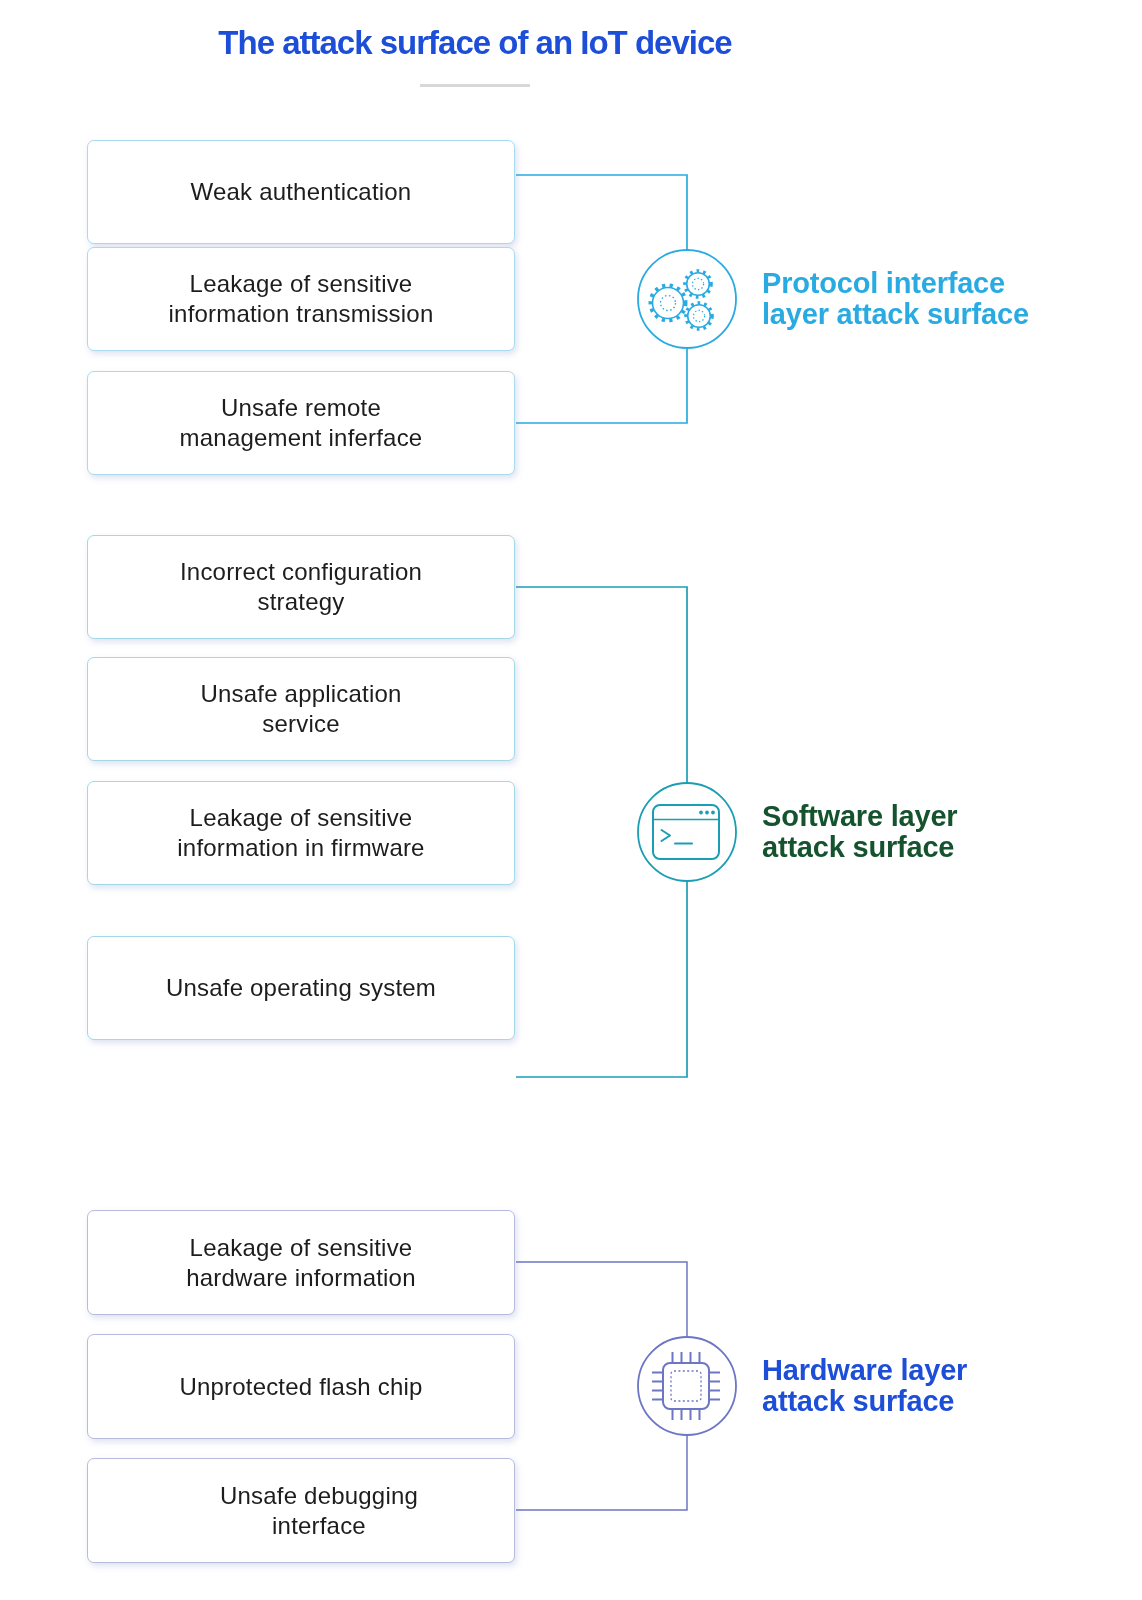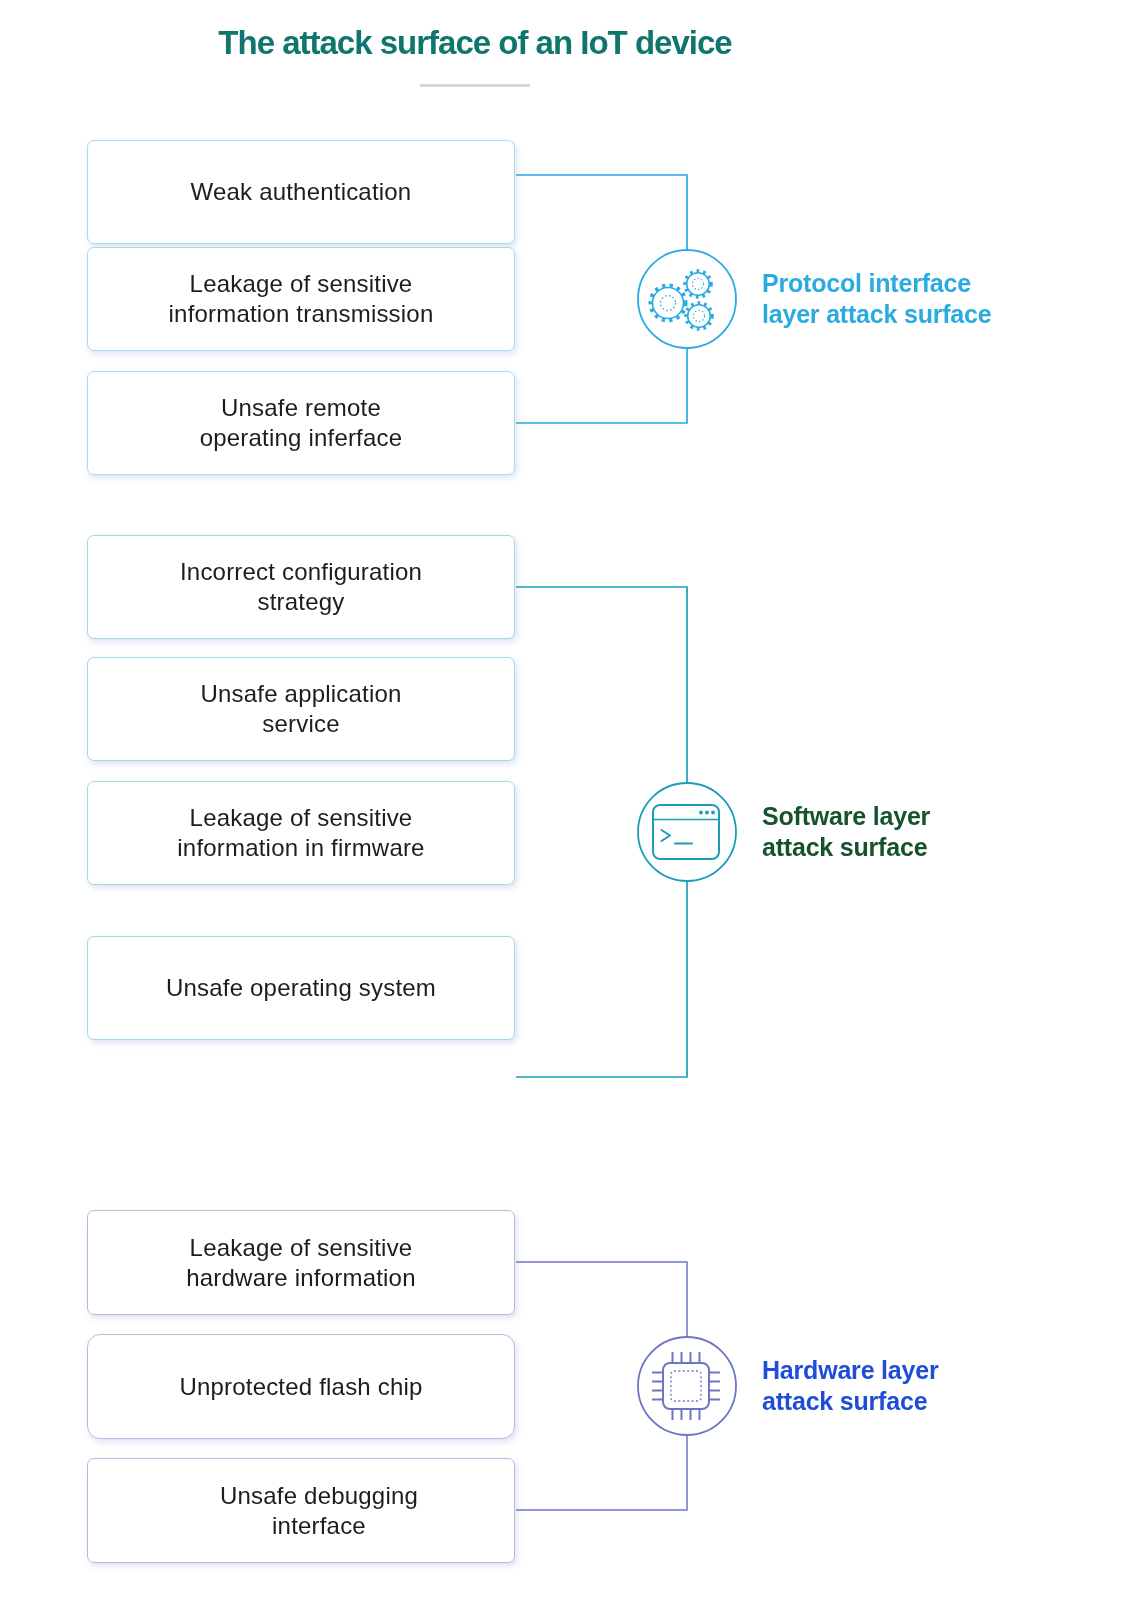--- a/index.html
+++ b/index.html
@@ -14,21 +14,21 @@
   .page-title {
     position: absolute;
     top: 24px;
     left: 0;
     width: 950px;
     margin: 0;
     text-align: center;
     font-size: 33px;
     font-weight: 800;
     letter-spacing: -1px;
-    color: #0f766e;
+    color: #1d4ed8;
   }
   .title-underline {
     position: absolute;
     top: 84px;
     left: 420px;
     width: 110px;
     height: 3px;
     background: #d8d8d8;
   }
   .overlay {
@@ -58,21 +58,21 @@
     font-size: 24px;
     line-height: 30px;
     color: #1d1d1d;
     letter-spacing: 0.2px;
   }
   .layer-label {
     position: absolute;
     left: 762px;
     transform: translateY(-50%);
     white-space: pre-line;
-    font-size: 25px;
+    font-size: 29px;
     line-height: 31px;
     font-weight: 700;
     letter-spacing: -0.2px;
   }
 </style>
 </head>
 <body>
 
 <div class="canvas">
 
@@ -127,21 +127,21 @@
 
   <div class="box" style="top: 140px; border-color: rgb(169, 218, 240);">
     <span class="box-text">Weak authentication</span>
   </div>
   <div class="box" style="top: 247px; border-color: rgb(169, 218, 240);">
     <span class="box-text">Leakage of sensitive
 information transmission</span>
   </div>
   <div class="box" style="top: 371px; border-color: rgb(169, 218, 240);">
     <span class="box-text">Unsafe remote
-operating inferface</span>
+management inferface</span>
   </div>
 
   <div class="box" style="top: 657px; border-color: rgb(163, 216, 230);">
     <span class="box-text">Unsafe application
 service</span>
   </div>
   <div class="box" style="top: 535px; border-color: rgb(163, 216, 230);">
     <span class="box-text">Incorrect configuration
 strategy</span>
   </div>
@@ -150,21 +150,21 @@
 information in firmware</span>
   </div>
   <div class="box" style="top: 936px; border-color: rgb(163, 216, 230);">
     <span class="box-text">Unsafe operating system</span>
   </div>
 
   <div class="box" style="top: 1210px; height: 105px; border-color: rgb(184, 187, 220);">
     <span class="box-text">Leakage of sensitive
 hardware information</span>
   </div>
-  <div class="box" style="top: 1334px; height: 105px; border-color: rgb(184, 187, 220); border-radius: 13px;">
+  <div class="box" style="top: 1334px; height: 105px; border-color: rgb(184, 187, 220);">
     <span class="box-text">Unprotected flash chip</span>
   </div>
   <div class="box" style="top: 1458px; height: 105px; border-color: rgb(184, 187, 220); padding-left: 36px;">
     <span class="box-text">Unsafe debugging
 interface</span>
   </div>
 
   <div class="layer-label" style="top: 299px; color: rgb(41, 171, 226);">Protocol interface
 layer attack surface</div>
   <div class="layer-label" style="top: 832px; color: #14532d;">Software layer

